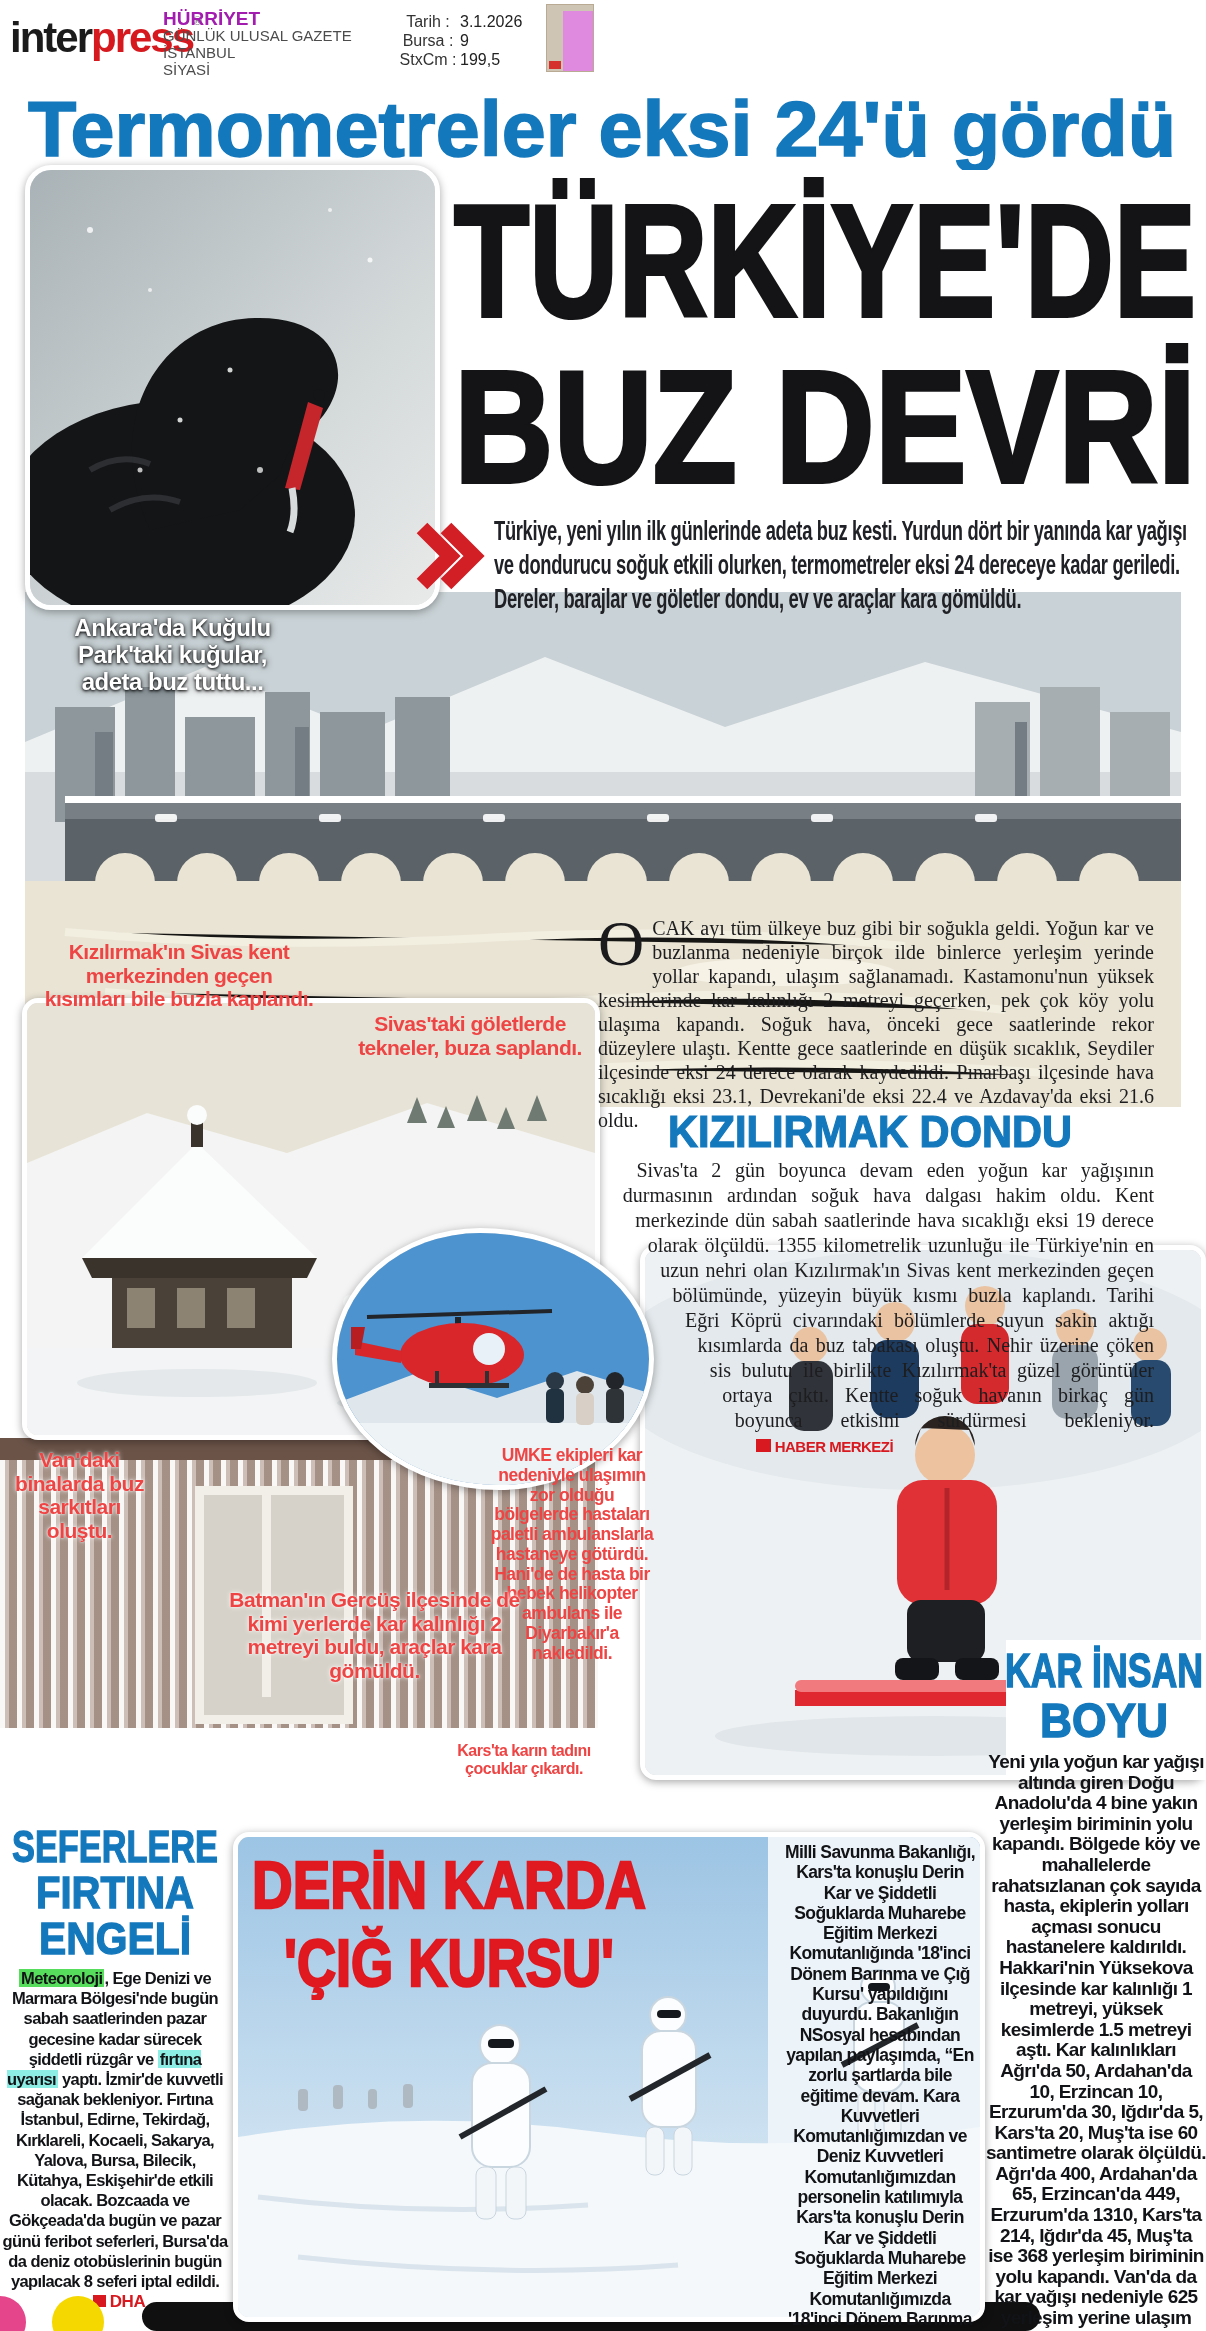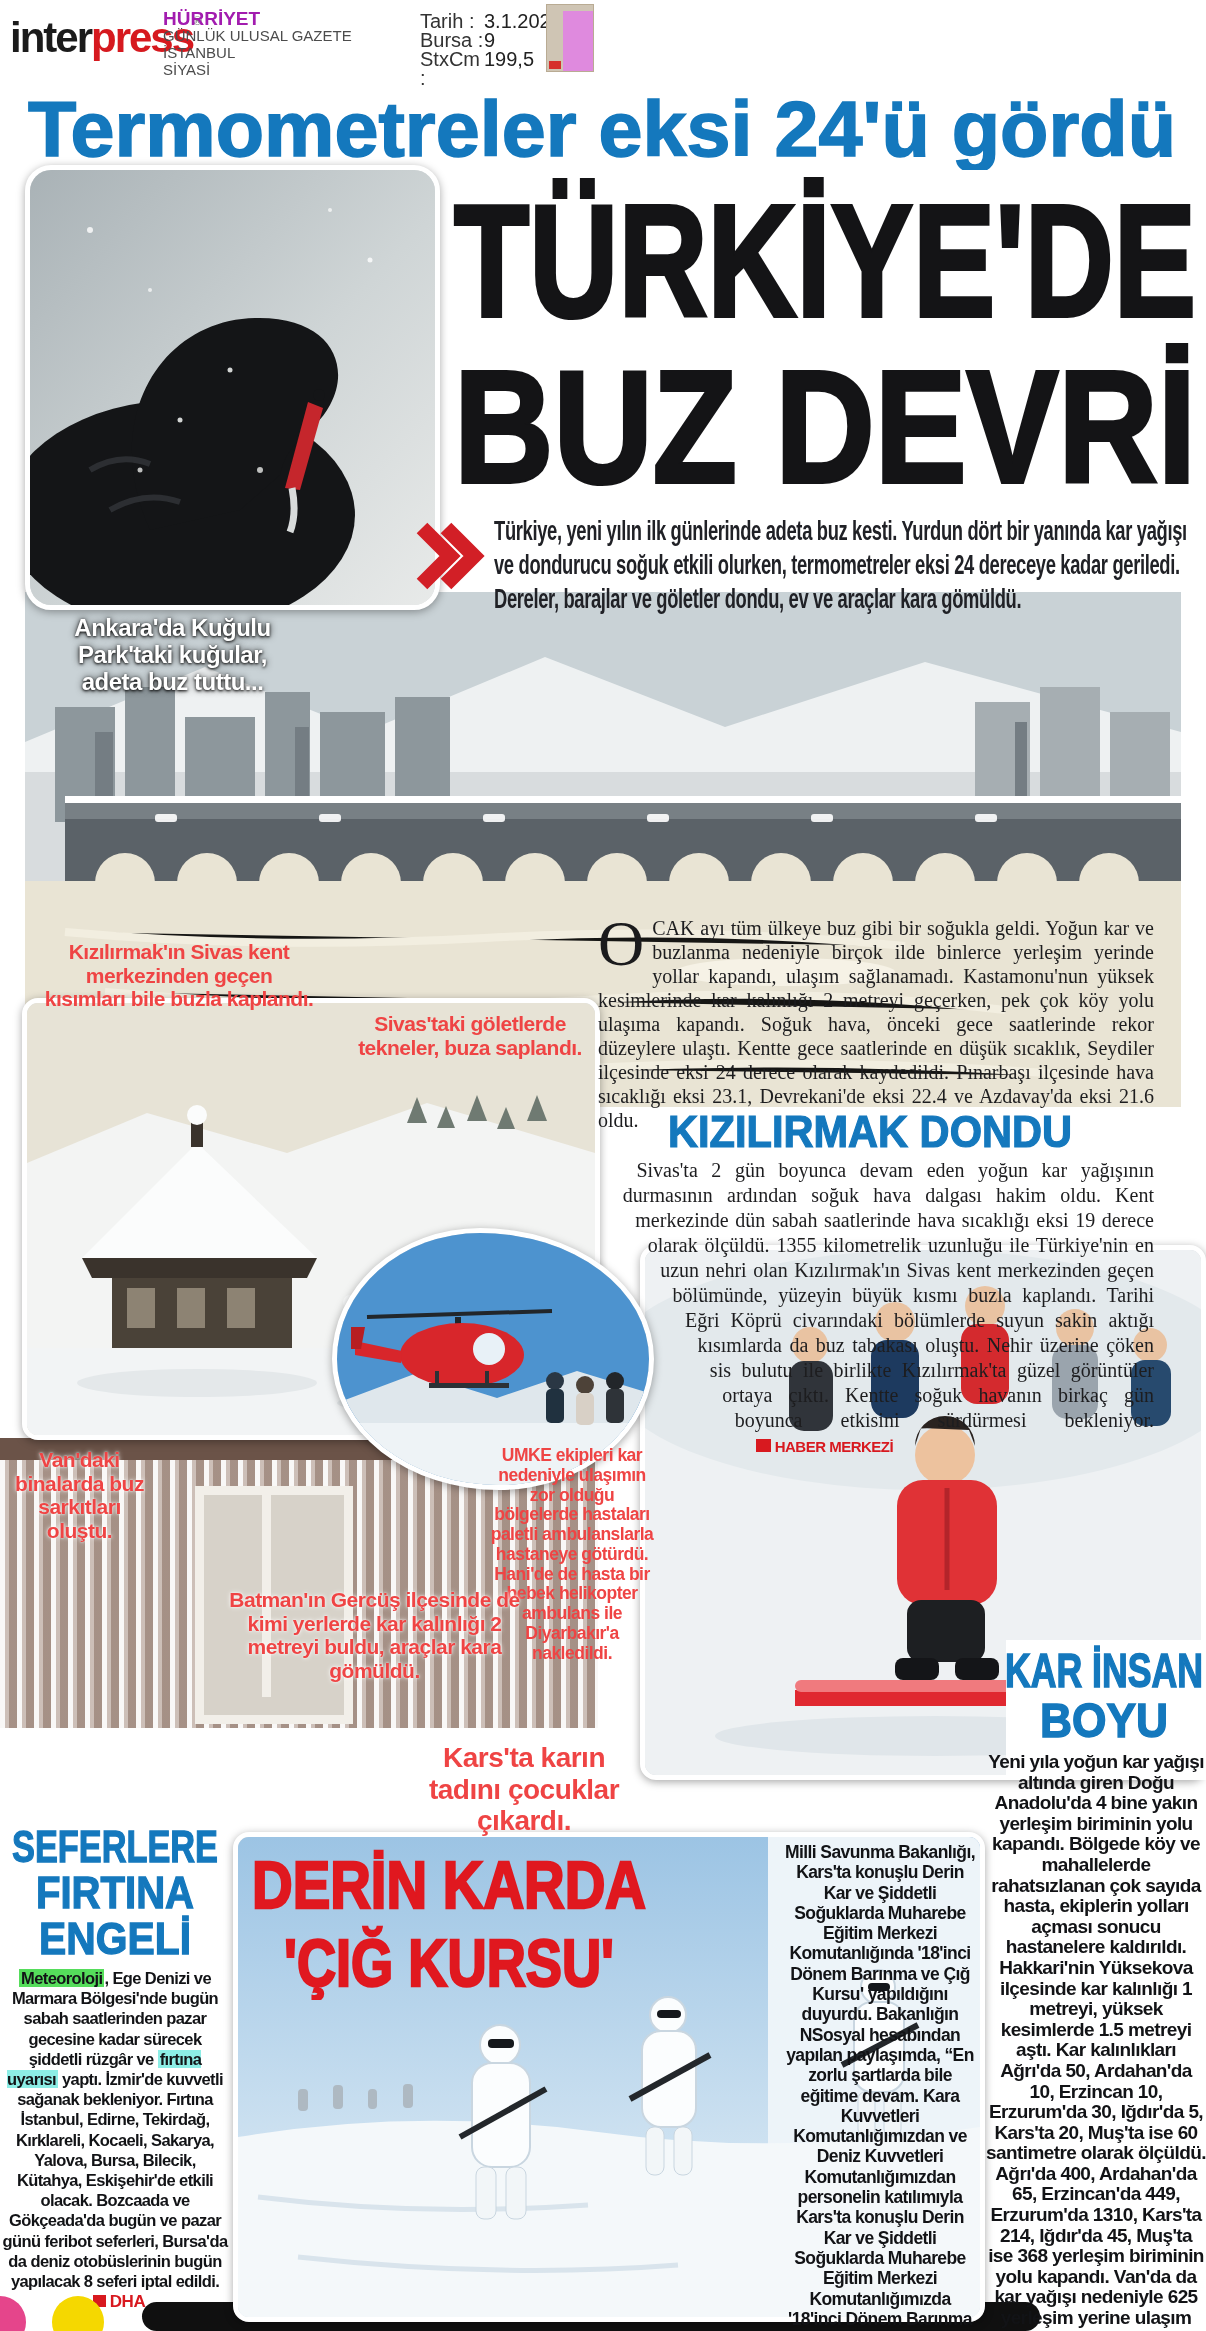--- a/index.html
+++ b/index.html
@@ -6,21 +6,21 @@
   .page{position:relative;width:1206px;height:2331px;background:#fff;overflow:hidden;
         font-family:"Liberation Sans",sans-serif;}
   .abs{position:absolute;}
 
   
   .logo{left:10px;top:14px;font-size:42px;font-weight:bold;letter-spacing:-2px;}
   .logo .p1{color:#1b1b1b;} .logo .p2{color:#d6191f;}
   .logo .reg{font-size:12px;color:#888;vertical-align:top;letter-spacing:0;}
   .pub{left:163px;top:10px;line-height:17px;color:#4c4c4c;font-size:15px;}
   .pub .nm{font-size:19px;font-weight:bold;color:#a21caf;letter-spacing:0;}
-  .meta{left:420px;top:12px;font-size:20px;color:#333;line-height:19px;}
+  .meta{left:396px;top:12px;font-size:16px;color:#333;line-height:19px;text-align:center;}
   .meta .row{display:flex;} .meta .lb{width:64px;} .meta .vl{color:#222;}
   .thumb{left:546px;top:4px;width:46px;height:66px;background:#cfc5b4;border:1px solid #b9ab93;}
   .thumb .vio{position:absolute;right:0;top:6px;width:30px;height:60px;background:#df8ade;}
   .thumb .red{position:absolute;left:2px;bottom:2px;width:12px;height:8px;background:#d6302c;}
 
   
   .photo{position:absolute;border:5px solid #fff;border-radius:16px;
          box-shadow:0 2px 9px rgba(0,0,0,.35);overflow:hidden;background:#d8dcde;}
   .noborder{border:none;border-radius:0;box-shadow:none;}
 
@@ -304,21 +304,21 @@
   <div class="abs" style="left:0;top:1438px;width:598px;height:290px;z-index:1;
        background-color:#b7a499;
        background-image:linear-gradient(#6b5348 0 22px, rgba(0,0,0,0) 22px),
          repeating-linear-gradient(90deg, rgba(255,255,255,.92) 0 5px, rgba(255,255,255,.3) 5px 9px, rgba(120,95,85,.28) 9px 17px);">
     <div class="abs" style="left:195px;top:48px;width:140px;height:220px;background:#d7d2c9;border:9px solid #f2efe9;">
       <div class="abs" style="left:58px;top:0;width:9px;height:202px;background:#f2efe9;"></div>
     </div>
   </div>
   <div class="cap cap-shadowed" style="left:12px;top:1448px;width:135px;font-size:21px;">Van'daki binalarda buz sarkıtları oluştu.</div>
   <div class="cap cap-shadowed" style="left:222px;top:1588px;width:305px;font-size:21px;">Batman'ın Gercüş ilçesinde de kimi yerlerde kar kalınlığı 2 metreyi buldu, araçlar kara gömüldü.</div>
-  <div class="cap" style="left:428px;top:1742px;width:192px;font-size:28px;">Kars'ta karın tadını çocuklar çıkardı.</div>
+  <div class="cap" style="left:428px;top:1742px;width:192px;font-size:16px;">Kars'ta karın tadını çocuklar çıkardı.</div>
 
   <svg class="abs" style="left:1002px;top:1645px;z-index:5;" width="204" height="100">
     <text x="102" y="42" font-size="48" fill="#1478bd" stroke="#1478bd" stroke-width="1.5" text-anchor="middle" textLength="198" lengthAdjust="spacingAndGlyphs">KAR İNSAN</text>
     <text x="102" y="92" font-size="48" fill="#1478bd" stroke="#1478bd" stroke-width="1.5" text-anchor="middle" textLength="128" lengthAdjust="spacingAndGlyphs">BOYU</text>
   </svg>
   <div class="condcol" style="left:986px;top:1752px;width:220px;font-size:19px;line-height:20.6px;z-index:5;">Yeni yıla yoğun kar yağışı altında giren Doğu Anadolu'da 4 bine yakın yerleşim biriminin yolu kapandı. Bölgede köy ve mahallelerde rahatsızlanan çok sayıda hasta, ekiplerin yolları açması sonucu hastanelere kaldırıldı. Hakkari'nin Yüksekova ilçesinde kar kalınlığı 1 metreyi, yüksek kesimlerde 1.5 metreyi aştı. Kar kalınlıkları Ağrı'da 50, Ardahan'da 10, Erzincan 10, Erzurum'da 30, Iğdır'da 5, Kars'ta 20, Muş'ta ise 60 santimetre olarak ölçüldü. Ağrı'da 400, Ardahan'da 65, Erzincan'da 449, Erzurum'da 1310, Kars'ta 214, Iğdır'da 45, Muş'ta ise 368 yerleşim biriminin yolu kapandı. Van'da da kar yağışı nedeniyle 625 yerleşim yerine ulaşım sağlanamıyor.</div>
 
   <svg class="abs" style="left:6px;top:1822px;" width="218" height="140">
     <text x="109" y="40" font-size="45" fill="#1478bd" stroke="#1478bd" stroke-width="1.3" text-anchor="middle" textLength="206" lengthAdjust="spacingAndGlyphs">SEFERLERE</text>
     <text x="109" y="86" font-size="45" fill="#1478bd" stroke="#1478bd" stroke-width="1.3" text-anchor="middle" textLength="158" lengthAdjust="spacingAndGlyphs">FIRTINA</text>

